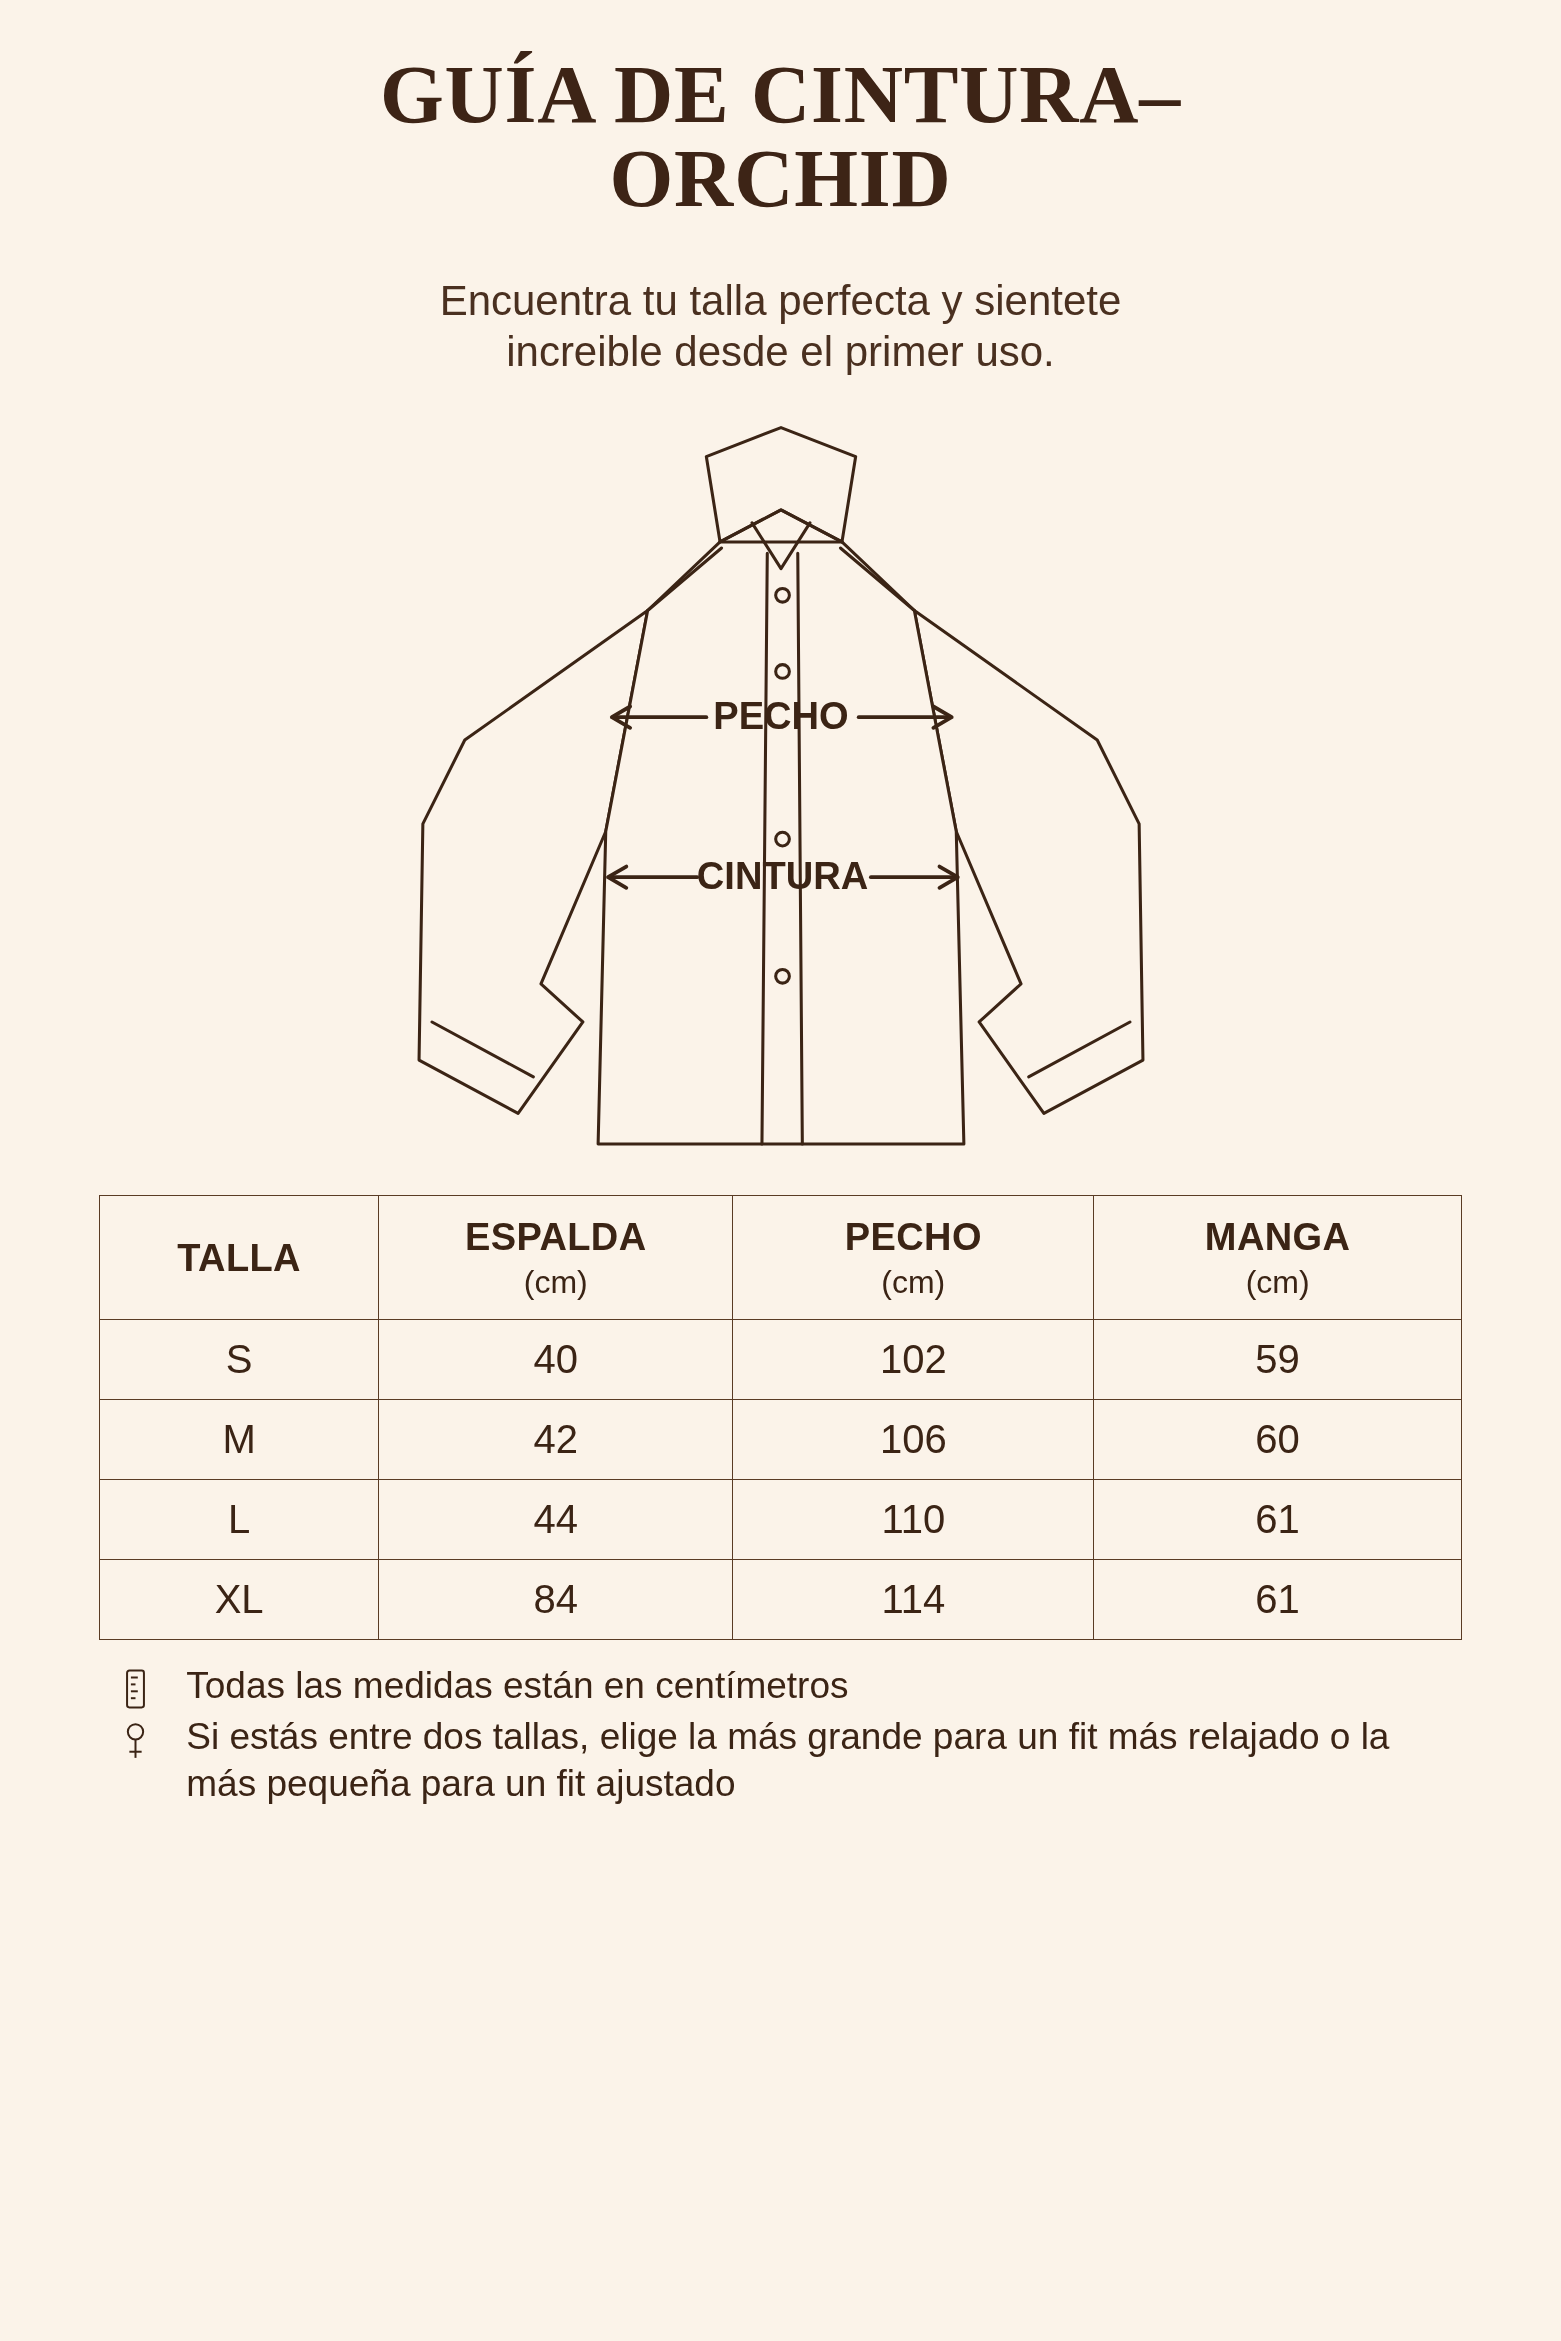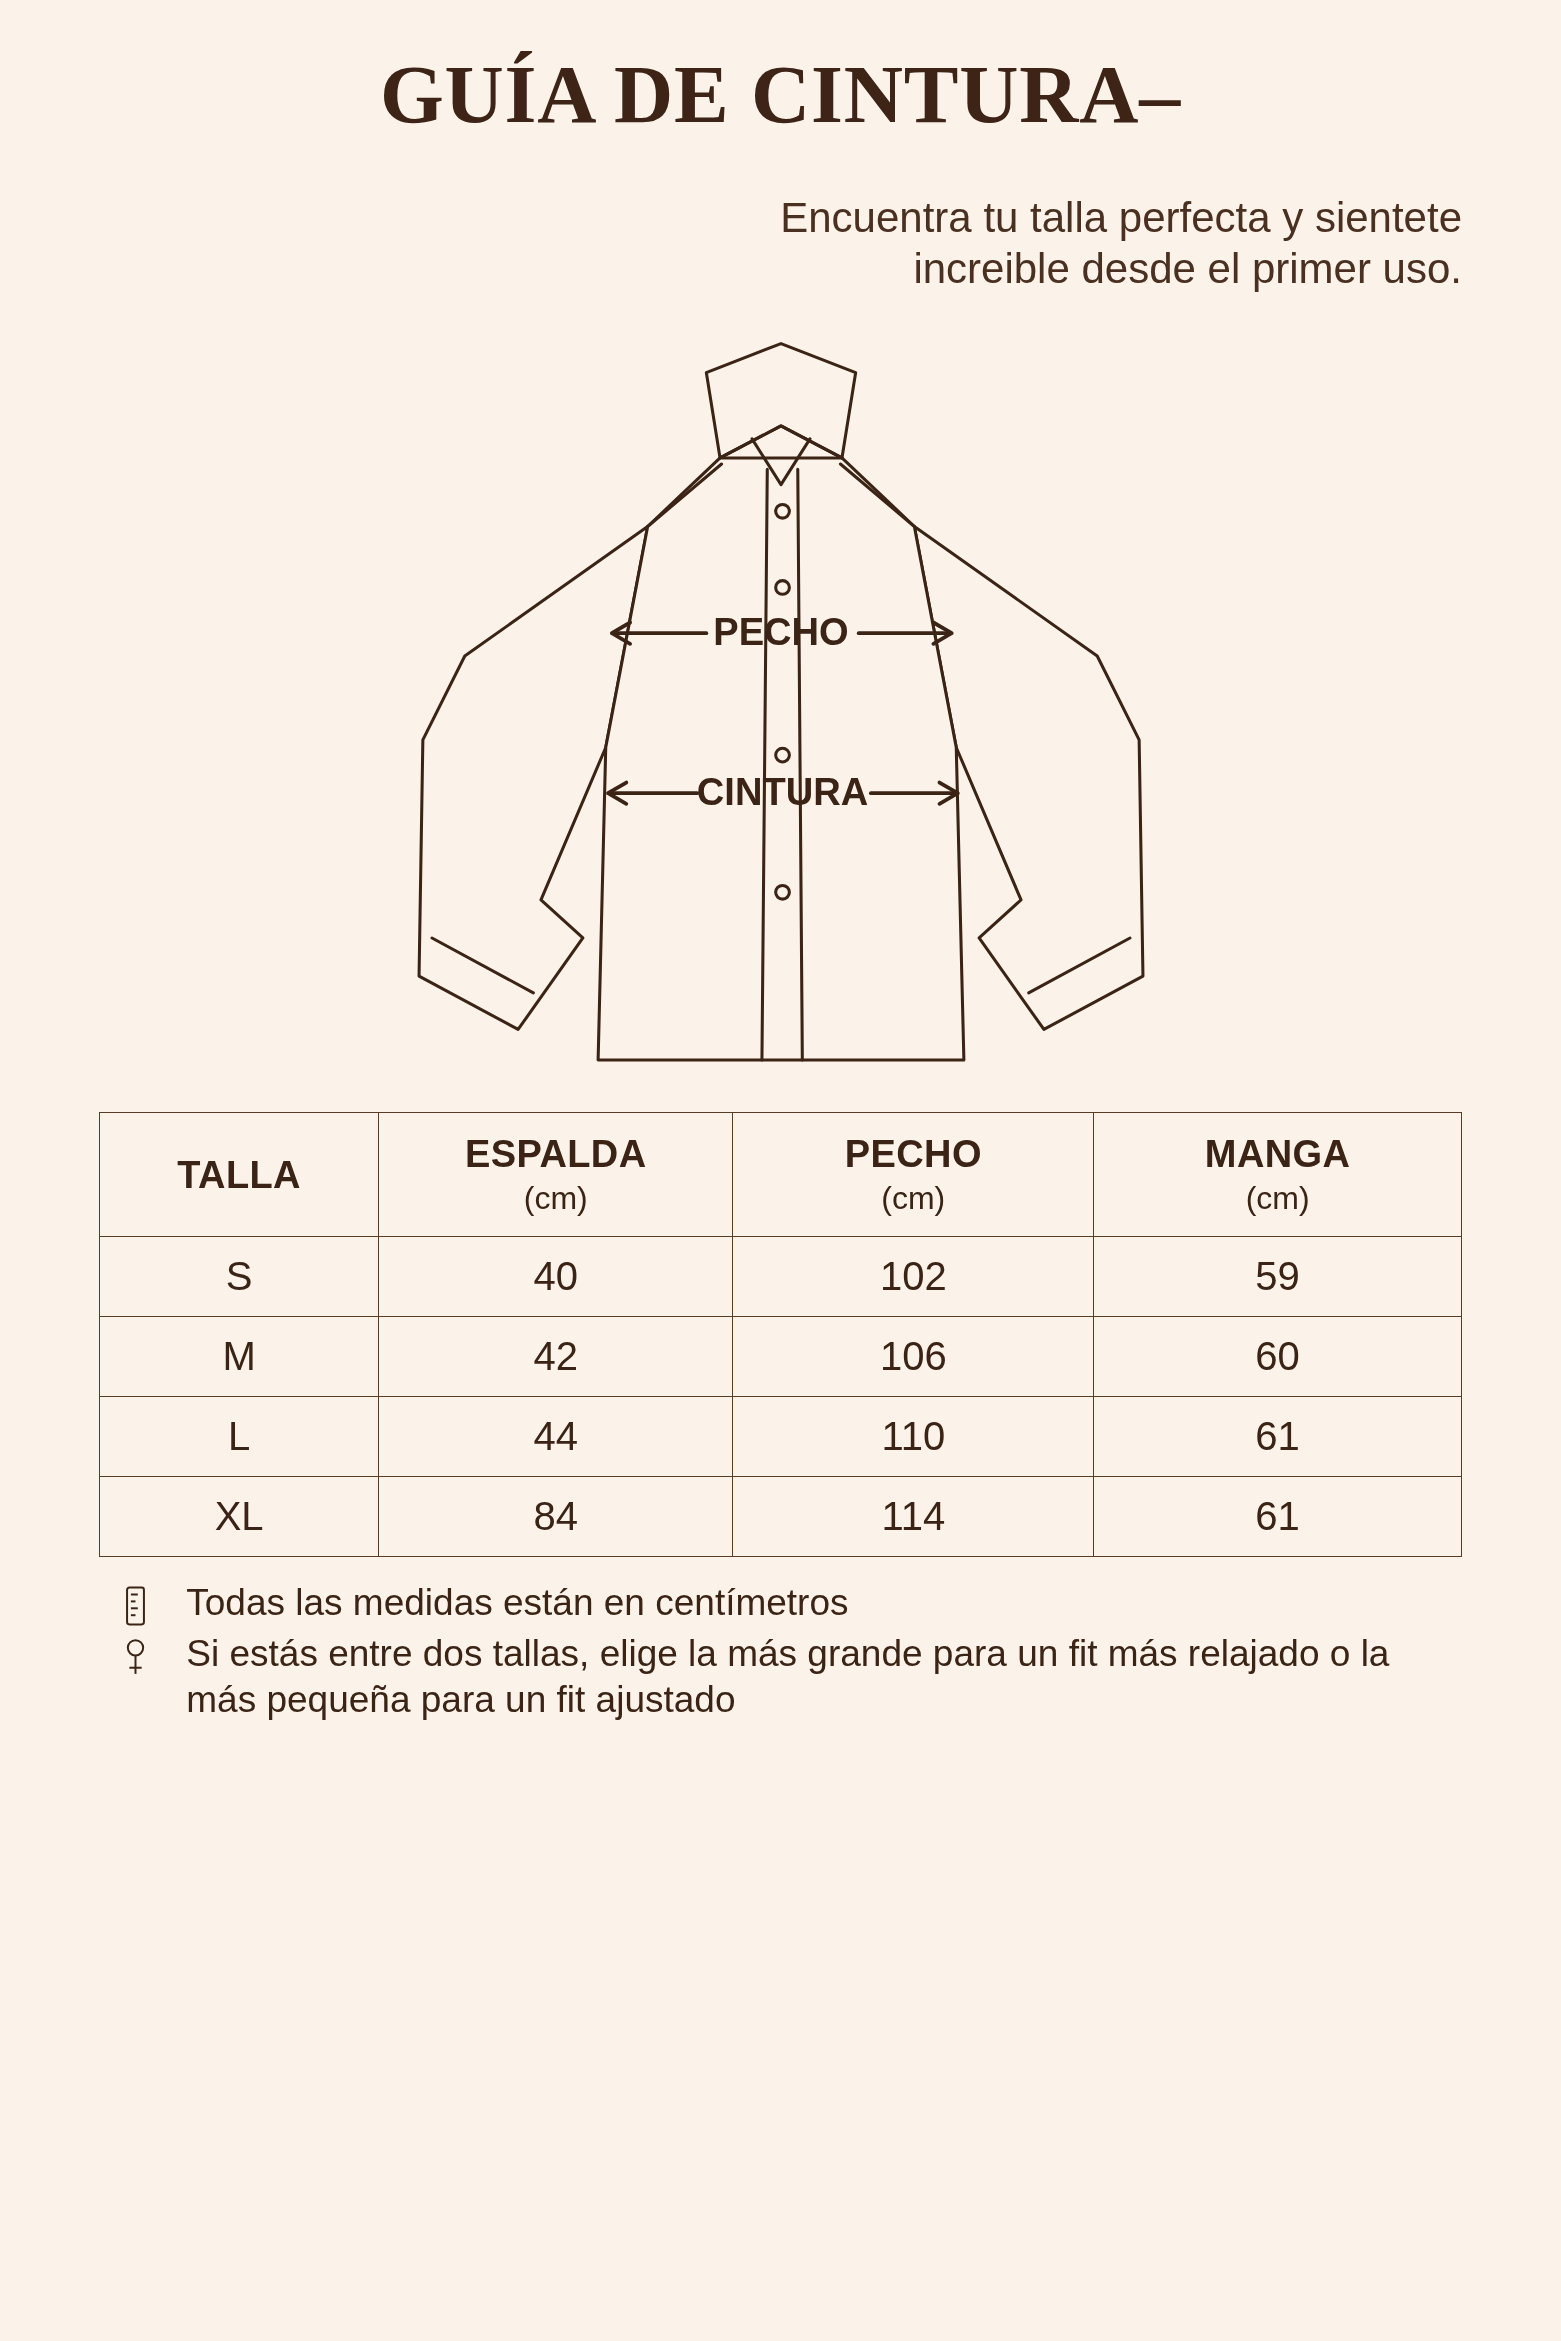--- a/index.html
+++ b/index.html
@@ -33,21 +33,21 @@
     margin-top: 53px;
     letter-spacing: 0.8px;
   }
   .title .line {
     display: block;
     white-space: pre;
   }
 
   
   .subtitle {
-    text-align: right;
+    text-align: center;
     font-size: 42px;
     line-height: 1.22;
     color: #4a3020;
     margin-top: 40px;
     font-weight: 400;
   }
   .subtitle .line {
     display: block;
   }
 
@@ -126,20 +126,21 @@
     flex: 1 1 auto;
   }
 </style>
 </head>
 <body>
 
 <div class="page">
 
   <h1 class="title">
     <span class="line">GUÍA DE CINTURA–</span>
+    <span class="line">ORCHID</span>
   </h1>
 
   <p class="subtitle">
     <span class="line">Encuentra tu talla perfecta y sientete</span>
     <span class="line">increible desde el primer uso.</span>
   </p>
 
   <div class="illustration">
     <svg width="808" height="762" viewBox="0 0 1060 1000" fill="none" stroke="#3b2415" stroke-width="4" stroke-linejoin="round" stroke-linecap="round">
 

